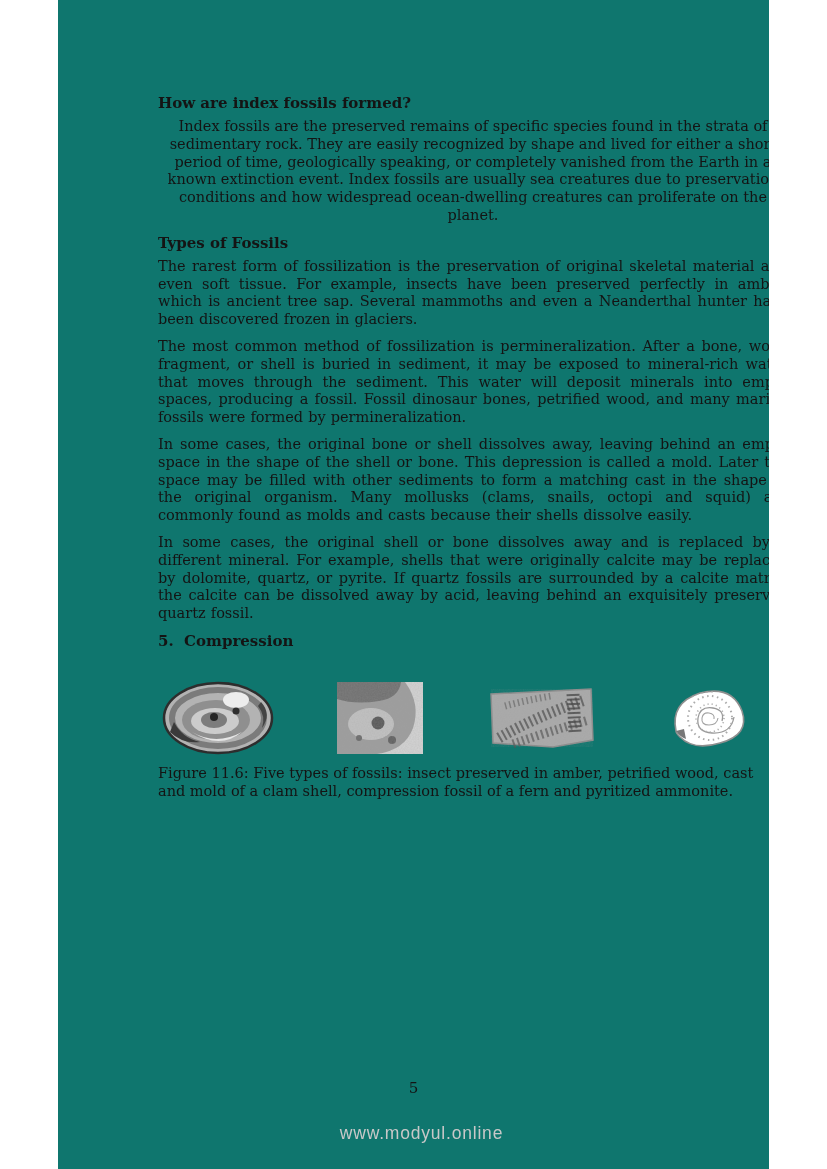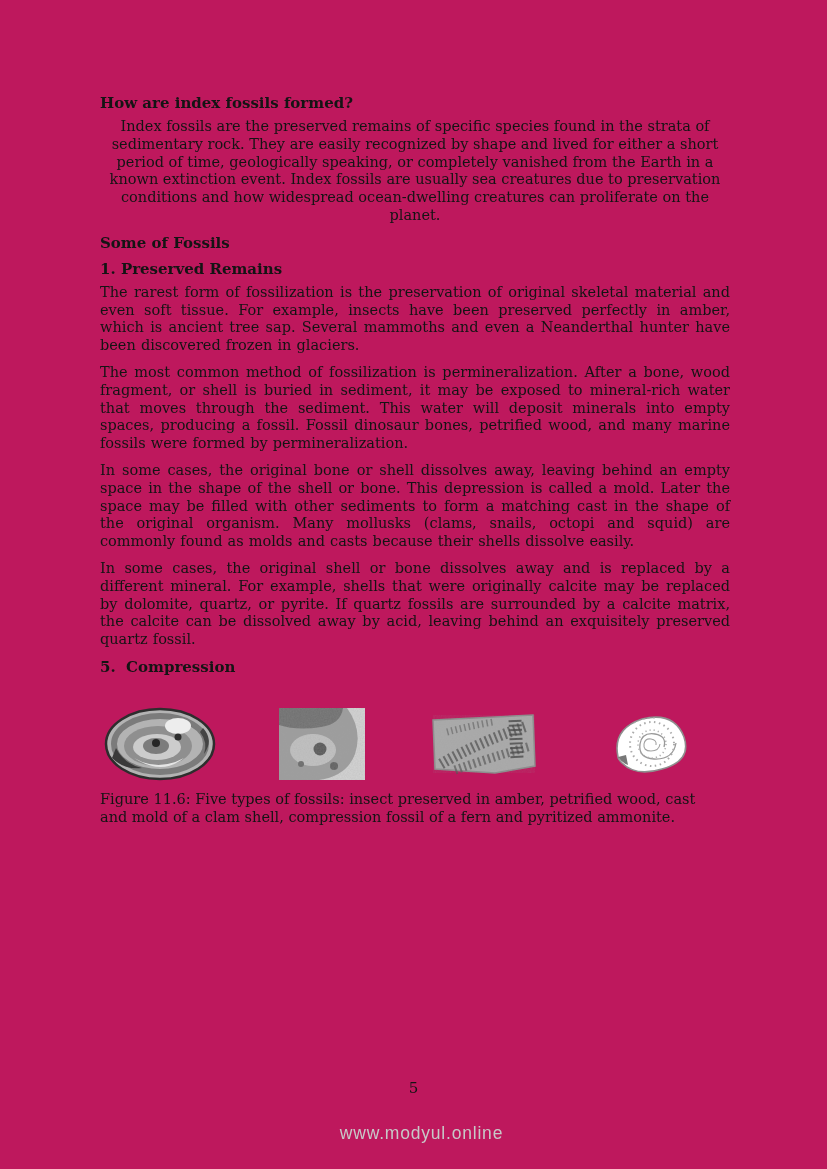--- a/index.html
+++ b/index.html
@@ -1,21 +1,21 @@
 <!DOCTYPE html>
 <html><head>
 <meta charset="utf-8">
 <style>
   html, body { margin: 0; padding: 0; background: #ffffff; }
   .page {
     position: relative;
-    width: 827px;
+    width: 711px;
     height: 1169px;
     margin: 0 auto;
-    background: #be185d;
+    background: #0f766e;
     font-family: "DejaVu Serif", serif;
     color: #141414;
     overflow: hidden;
   }
   .content {
     position: absolute;
     left: 100px;
     top: 94px;
     width: 630px;
   }
@@ -76,25 +76,24 @@
 
 <div class="page">
   <div class="content">
 
     <section>
       <h2 class="sec-h first">How are index fossils formed?</h2>
       <p class="sec-p ragged">Index fossils are the preserved remains of specific species found in the strata of sedimentary rock. They are easily recognized by shape and lived for either a short period of time, geologically speaking, or completely vanished from the Earth in a known extinction event. Index fossils are usually sea creatures due to preservation conditions and how widespread ocean-dwelling creatures can proliferate on the planet.</p>
     </section>
 
     <section>
-      <h2 class="sec-h">Some of Fossils</h2>
+      <h2 class="sec-h">Types of Fossils</h2>
     </section>
 
     <section>
-      <h2 class="sec-h">1. Preserved Remains</h2>
       <p class="sec-p">The rarest form of fossilization is the preservation of original skeletal material and even soft tissue. For example, insects have been preserved perfectly in amber, which is ancient tree sap. Several mammoths and even a Neanderthal hunter have been discovered frozen in glaciers.</p>
     </section>
 
     <section>
       <p class="sec-p">The most common method of fossilization is permineralization. After a bone, wood fragment, or shell is buried in sediment, it may be exposed to mineral-rich water that moves through the sediment. This water will deposit minerals into empty spaces, producing a fossil. Fossil dinosaur bones, petrified wood, and many marine fossils were formed by permineralization.</p>
     </section>
 
     <section>
       <p class="sec-p">In some cases, the original bone or shell dissolves away, leaving behind an empty space in the shape of the shell or bone. This depression is called a mold. Later the space may be filled with other sediments to form a matching cast in the shape of the original organism. Many mollusks (clams, snails, octopi and squid) are commonly found as molds and casts because their shells dissolve easily.</p>
     </section>

